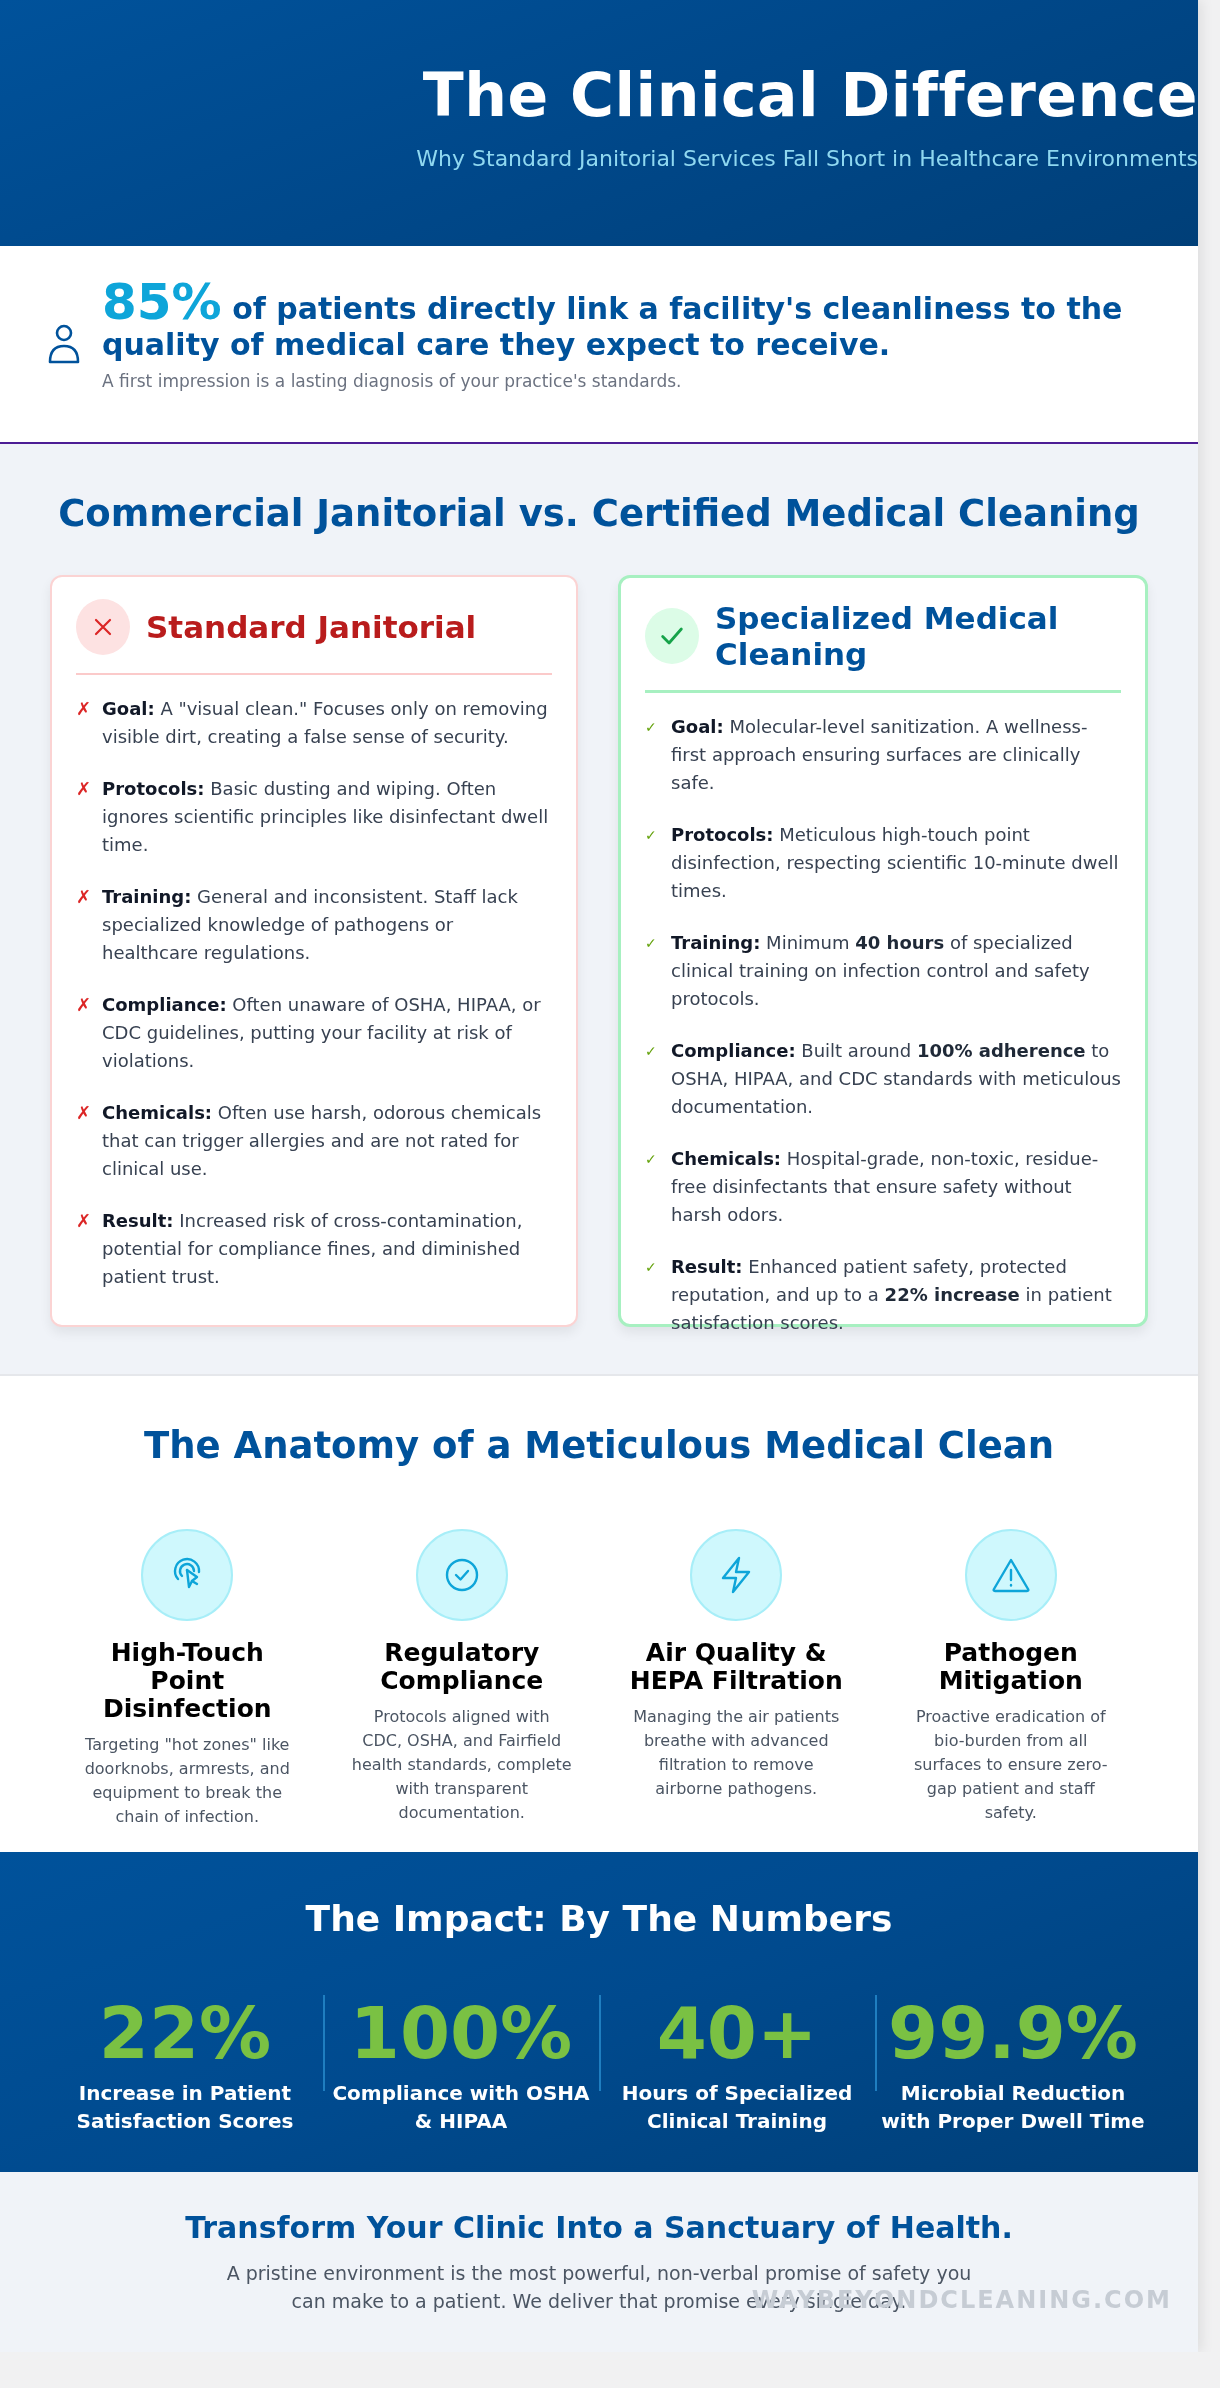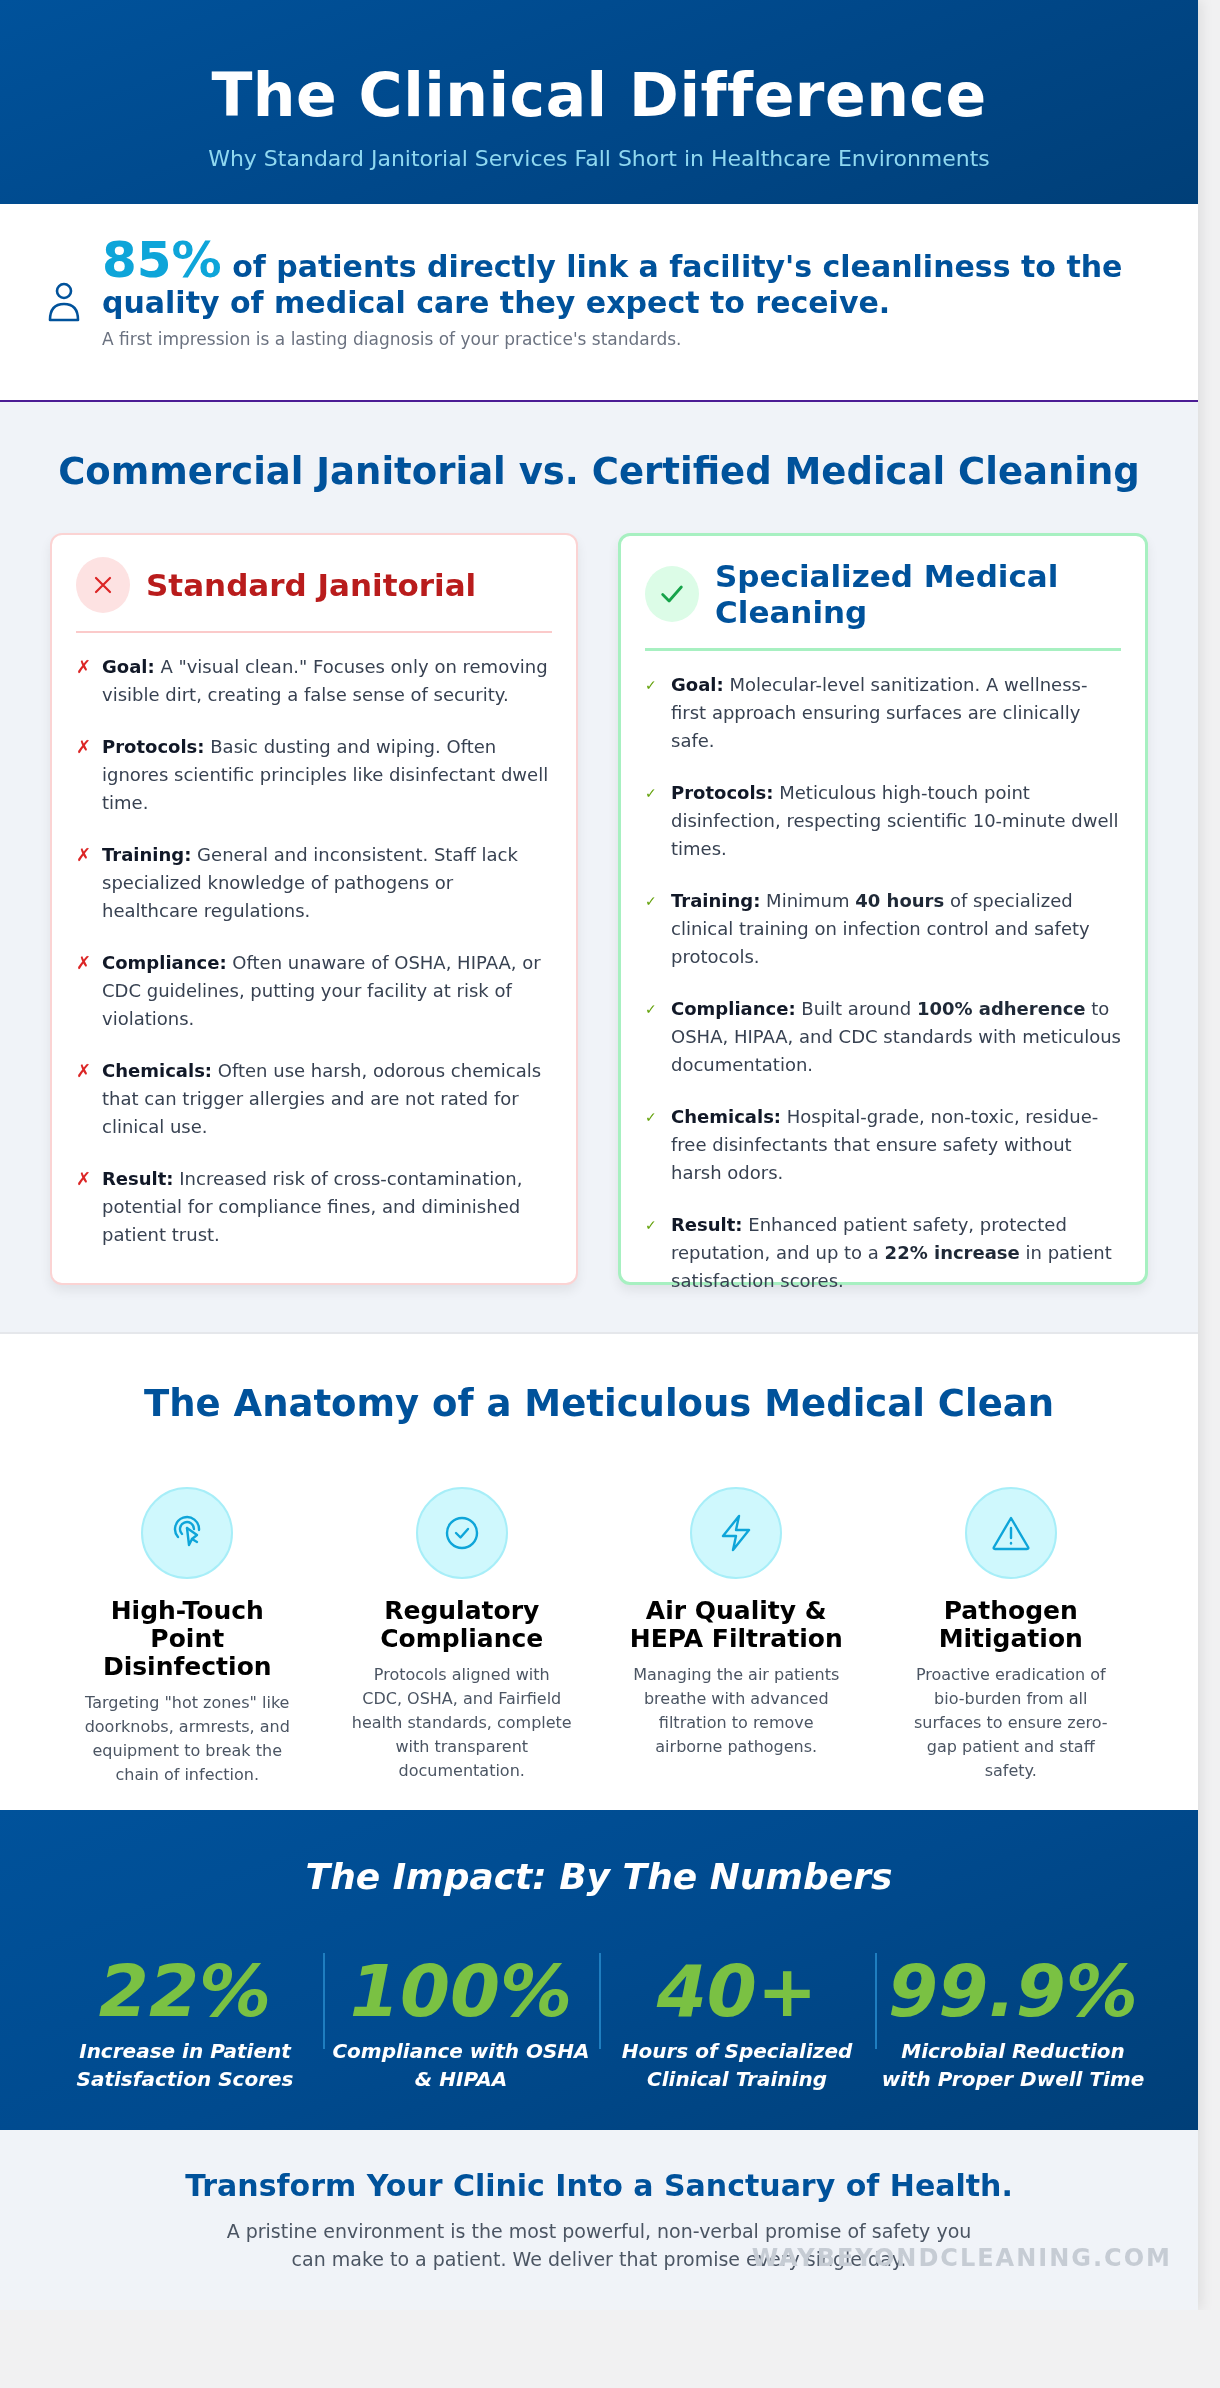--- a/index.html
+++ b/index.html
@@ -1,21 +1,21 @@
 <!DOCTYPE html>
 <html><head>
 <meta charset="utf-8">
 <style>
   * { box-sizing: border-box; margin: 0; padding: 0; }
   html, body { width: 1220px; background: #f1f1f2; }
   body { font-family: "DejaVu Sans", sans-serif; color: #1f2937; }
   .page { width: 1198px; background: #fff; box-shadow: 4px 0 12px rgba(0,0,0,0.08); position: relative; }
 
   
-  .hero { height: 204px; background: linear-gradient(160deg, #00529b 0%, #00488a 50%, #003f78 100%); text-align: center; padding-top: 60px; }
+  .hero { height: 246px; background: linear-gradient(160deg, #00529b 0%, #00488a 50%, #003f78 100%); text-align: right; padding-top: 60px; }
   .hero h1 { color: #fff; font-size: 60px; font-weight: bold; letter-spacing: 0.5px; line-height: 70px; }
   .hero p { color: #8fd8f0; font-size: 22px; margin-top: 16px; }
 
   
   .intro { height: 198px; display: flex; align-items: flex-start; padding: 38px 0 0 46px; border-bottom: 2px solid #4c1d95; }
   .intro-icon { width: 36px; height: 44px; margin-top: 38px; margin-right: 20px; }
   .intro-body { flex: 1; }
   .intro-head { color: #00529b; font-weight: bold; font-size: 30px; line-height: 36px; }
   .intro-head .big { color: #0ea5d9; font-size: 50px; }
   .intro-sub { color: #6b7280; font-size: 17px; margin-top: 8px; }
@@ -47,21 +47,21 @@
   
   .anatomy { padding: 48px 30px 0; height: 476px; }
   .anatomy h2 { text-align: center; color: #00529b; font-size: 37px; font-weight: bold; margin-bottom: 62px; }
   .features { display: flex; justify-content: space-around; padding: 0 20px; }
   .feature { width: 220px; text-align: center; }
   .f-icon { width: 92px; height: 92px; border-radius: 50%; background: #cff8fd; border: 2px solid #a7eef8; margin: 0 auto 18px; display: flex; align-items: center; justify-content: center; }
   .f-title { font-size: 25px; font-weight: bold; color: #000000; line-height: 28px; margin-bottom: 10px; }
   .f-desc { font-size: 16px; color: #4b5563; line-height: 24px; }
 
   
-  .impact { height: 320px; background: linear-gradient(160deg, #00529b 0%, #004a8e 50%, #003f78 100%); text-align: center; padding-top: 46px; font-style: italic; }
+  .impact { height: 320px; background: linear-gradient(160deg, #00529b 0%, #004a8e 50%, #003f78 100%); text-align: center; padding-top: 46px; }
   .impact h2 { color: #fff; font-size: 36px; font-weight: bold; margin-bottom: 56px; }
   .stats { display: flex; justify-content: center; padding: 0 40px; }
   .stat { width: 276px; position: relative; }
   .stat + .stat::before { content: ""; position: absolute; left: 0; top: 0; height: 96px; width: 2px; background: #1f7ec0; }
   .stat-val { color: #7ac143; font-size: 72px; font-weight: bold; line-height: 76px; }
   .stat-lbl { color: #fff; font-size: 20px; font-weight: bold; line-height: 28px; margin-top: 8px; }
 
   
   .cta { height: 180px; background: #f0f3f8; text-align: center; padding-top: 38px; position: relative; }
   .cta h2 { color: #00529b; font-size: 30px; font-weight: bold; margin-bottom: 14px; }

